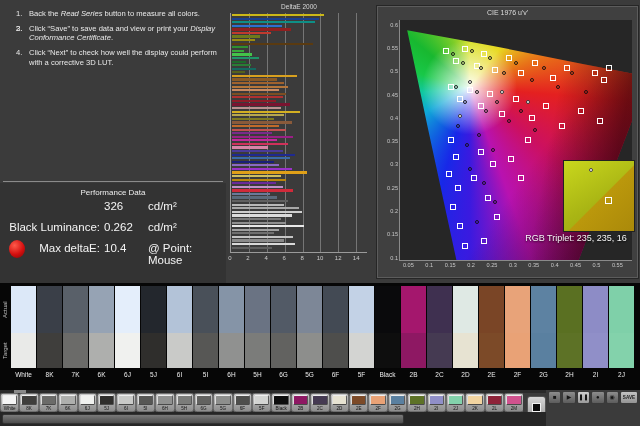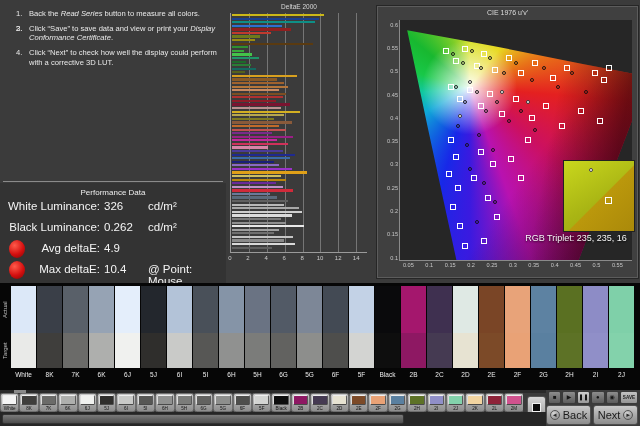--- a/index.html
+++ b/index.html
@@ -120,33 +120,27 @@
         <div class="instr-item"><span class="instr-num">1.</span><span><span>Back the </span><span class="it">Read Series</span><span> button to measure all colors.</span></span></div>
         <div class="instr-item"><span class="instr-num">2.</span></div>
         <div class="instr-item"><span class="instr-num">3.</span><span><span>Click “Save” to save data and view or print your </span><span class="it">Display Conformance Certificate</span><span>.</span></span></div>
         <div class="instr-item"><span class="instr-num">4.</span><span><span>Click “Next” to check how well the display could perform with a corrective 3D LUT.</span></span></div>
       </div>
     <div id="perf-divider"></div>
     <div id="perf-panel">
       <div id="perf-heading">Performance Data</div>
       <div id="perf-rows">
           <div class="perf-row">
-            <span class="perf-label">White Luminance:</span>
             <span class="perf-value">326</span>
             <span class="perf-unit">cd/m²</span>
           </div>
           <div class="perf-row">
             <span class="perf-label">Black Luminance:</span>
             <span class="perf-value">0.262</span>
             <span class="perf-unit">cd/m²</span>
-          </div>
-          <div class="perf-row">
-            <span class="perf-dot"></span>
-            <span class="perf-label">Avg deltaE:</span>
-            <span class="perf-value">4.9</span>
           </div>
           <div class="perf-row">
             <span class="perf-dot"></span>
             <span class="perf-label">Max deltaE:</span>
             <span class="perf-value">10.4</span>
             <span class="perf-unit">@ Point: Mouse</span>
           </div>
         </div>
     </div>
   </div>
@@ -608,28 +602,18 @@
 
   <div id="transport">
       <div class="tbtn">■</div>
       <div class="tbtn">▶</div>
       <div class="tbtn lit">❚❚</div>
       <div class="tbtn">●</div>
       <div class="tbtn">◉</div>
       <div class="tbtn save">SAVE</div>
     </div>
 
-  <div id="nav-buttons">
-    <div class="navbtn">
-      <span class="nav-circ">◄</span>
-      <span>Back</span>
-    </div>
-    <div class="navbtn">
-      <span>Next</span>
-      <span class="nav-circ">►</span>
-    </div>
-  </div>
 
   <div id="hscroll">
     <div id="hscroll-handle"></div>
   </div>
 
 </div>
 
 </body></html>

